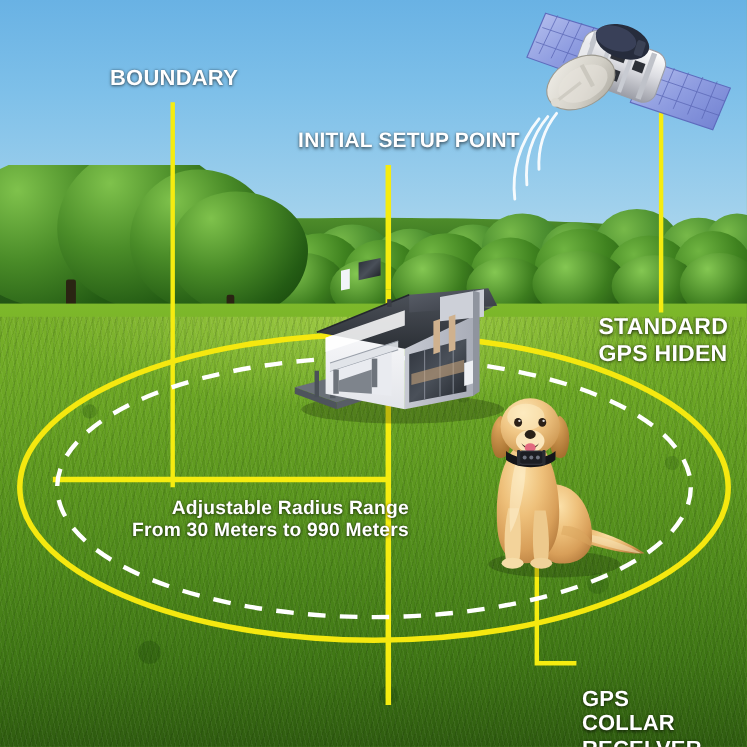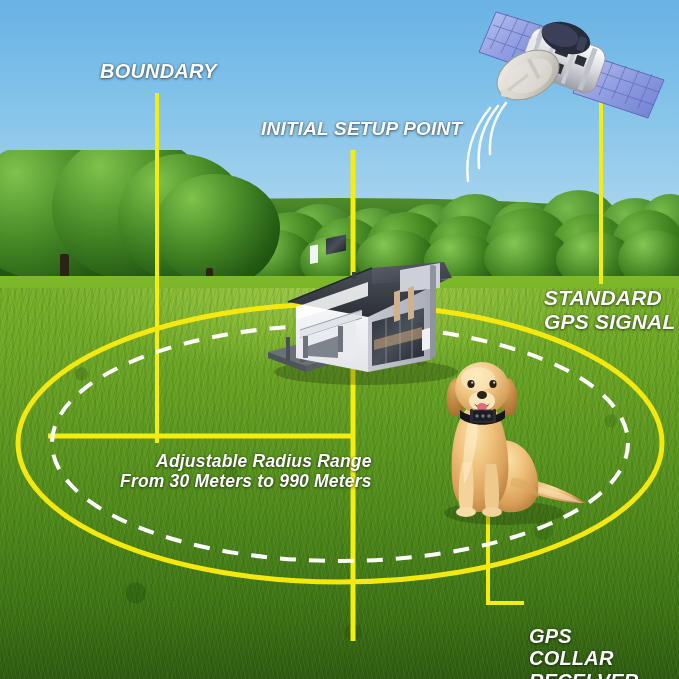--- a/index.html
+++ b/index.html
@@ -51,23 +51,23 @@
         radial-gradient(circle at 20% 78%, rgba(16,50,6,.5) 0 10px, rgba(0,0,0,0) 11px),
         radial-gradient(circle at 52% 88%, rgba(16,50,6,.45) 0 8px, rgba(0,0,0,0) 9px),
         radial-gradient(circle at 90% 34%, rgba(20,60,8,.4) 0 6px, rgba(0,0,0,0) 7px);}
 
   
   .overlay{position:absolute;left:0;top:0;width:679px;height:679px;}
 
   
   .lbl{position:absolute;color:#ffffff;font-weight:700;letter-spacing:.2px;
        text-shadow:0 1px 3px rgba(0,0,0,.55),0 0 2px rgba(0,0,0,.35);
-       white-space:pre-line;line-height:1.12;font-style:italic;}
+       white-space:pre-line;line-height:1.12;}
   .lbl-boundary{left:100px;top:60px;font-size:20px;}
-  .lbl-setup{left:261px;top:118px;font-size:19px;}
+  .lbl-setup{left:271px;top:118px;font-size:19px;}
   .lbl-stdgps{left:544px;top:286px;font-size:21px;}
   .lbl-radius{left:120px;top:452px;font-size:17.5px;font-weight:700;text-align:right;}
   .lbl-fence{left:258px;top:638px;font-size:20px;}
   .lbl-collar{left:529px;top:592px;font-size:20px;margin-top:33px;}
 </style>
 </head>
 <body>
 
 <div id="scene">
 
@@ -352,20 +352,20 @@
         <path d="M506 103 C494 118 489 136 490 154"></path>
         <path d="M498 106 C483 124 477 146 479 168"></path>
         <path d="M490 108 C472 130 465 156 468 181"></path>
       </g>
     </g>
   </svg>
 
   <div class="lbl lbl-boundary">BOUNDARY</div>
   <div class="lbl lbl-setup">INITIAL SETUP POINT</div>
   <div class="lbl lbl-stdgps">STANDARD
-GPS SIGNAL</div>
+GPS HIDEN</div>
   <div class="lbl lbl-radius">Adjustable Radius Range
 From 30 Meters to 990 Meters</div>
   <div class="lbl lbl-collar">GPS
 COLLAR
 RECELVER</div>
 
 </div>
 
 </body></html>

